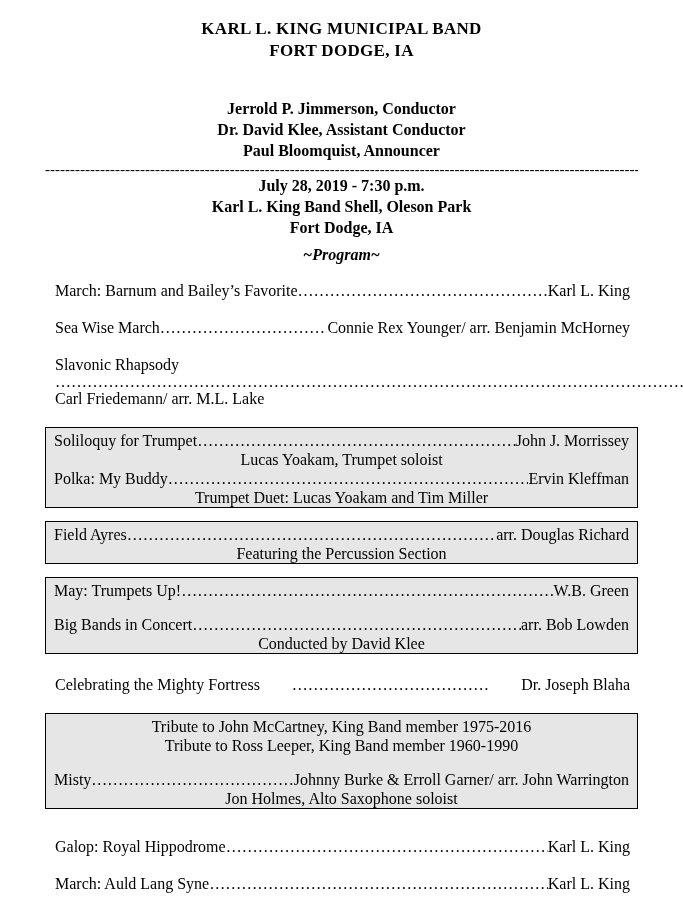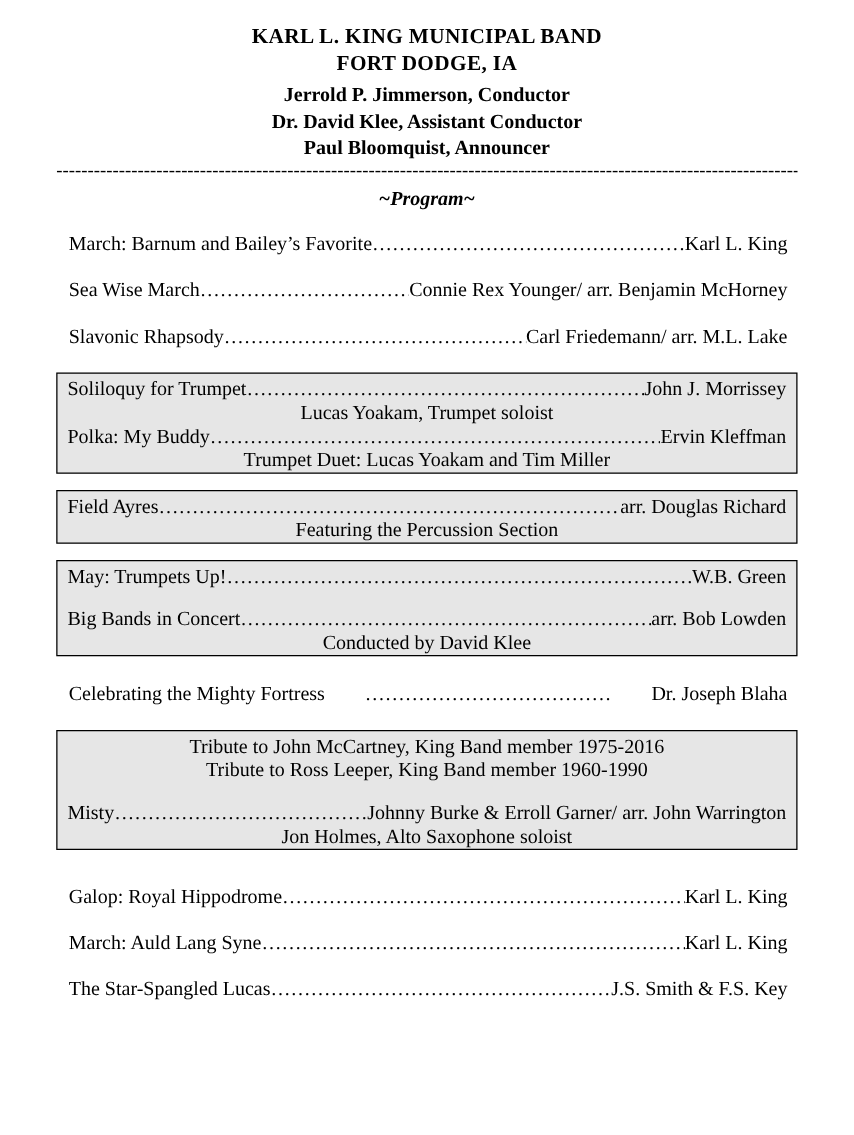--- a/index.html
+++ b/index.html
@@ -5,21 +5,21 @@
   html,body{margin:0;padding:0;}
   body{
     width:683px;height:908px;
     background:#ffffff;color:#000000;
     font-family:"Liberation Serif","DejaVu Serif",serif;
     overflow:hidden;
   }
   .doc{padding:18px 45px 0 45px;}
 
   .band-title{font-size:17px;font-weight:bold;text-align:center;line-height:22px;letter-spacing:.3px;}
-  .staff-block{margin-top:4px;font-size:16px;font-weight:bold;text-align:center;line-height:21px;}
+  .staff-block{margin-top:36px;font-size:16px;font-weight:bold;text-align:center;line-height:21px;}
   .separator{margin-top:2px;height:12px;line-height:12px;font-size:15px;white-space:nowrap;overflow:hidden;text-align:left;}
   .event-block{font-size:16px;font-weight:bold;text-align:center;line-height:21px;}
   .program-heading{margin-top:8px;font-size:16px;font-weight:bold;font-style:italic;text-align:center;line-height:18px;}
 
   .program{margin-top:18px;font-size:16px;}
   .program .row{line-height:17px;}
   .program .piece{display:flex;align-items:baseline;}
   .program > .piece{margin:0 8px 20px 10px;}
   .ptitle{white-space:nowrap;flex:0 0 auto;}
   .leader{flex:1 1 auto;overflow:hidden;white-space:nowrap;min-width:0;}
@@ -28,21 +28,21 @@
   .group{
     border:1.5px solid #000000;
     background:#e6e6e6;
     padding:3px 8px 0 8px;
     margin:0 0 13px 0;
   }
   .group .row{line-height:19px;}
   .note{text-align:center;}
   .spacer{height:15px;}
 
-  .item-2{margin-bottom:15px;}
+  .item-2{margin-bottom:15px;flex-direction:column;}
   .item-5{margin-bottom:22px;}
   .item-6{margin-bottom:16px;gap:32px;}
   .item-7{margin-bottom:29px;}
   .item-10{margin-bottom:0;}
 </style>
 </head>
 <body>
 
 <div class="doc">
   <div class="band-title">
@@ -51,20 +51,25 @@
   </div>
 
   <div class="staff-block">
     <div>Jerrold P. Jimmerson, Conductor</div>
     <div>Dr. David Klee, Assistant Conductor</div>
     <div>Paul Bloomquist, Announcer</div>
   </div>
 
   <div class="separator">----------------------------------------------------------------------------------------------------------------------------------</div>
 
+  <div class="event-block">
+    <div>July 28, 2019 - 7:30 p.m.</div>
+    <div>Karl L. King Band Shell, Oleson Park</div>
+    <div>Fort Dodge, IA</div>
+  </div>
 
   <div class="program-heading">~Program~</div>
 
   <div class="program">
       <div class="row piece item-0">
         <span class="ptitle">March: Barnum and Bailey’s Favorite</span>
         <span class="leader">……………………………………………………………………………………………………………………………………………………………………………………………………………………</span>
         <span class="attr">Karl L. King</span>
       </div>
       <div class="row piece item-1">

